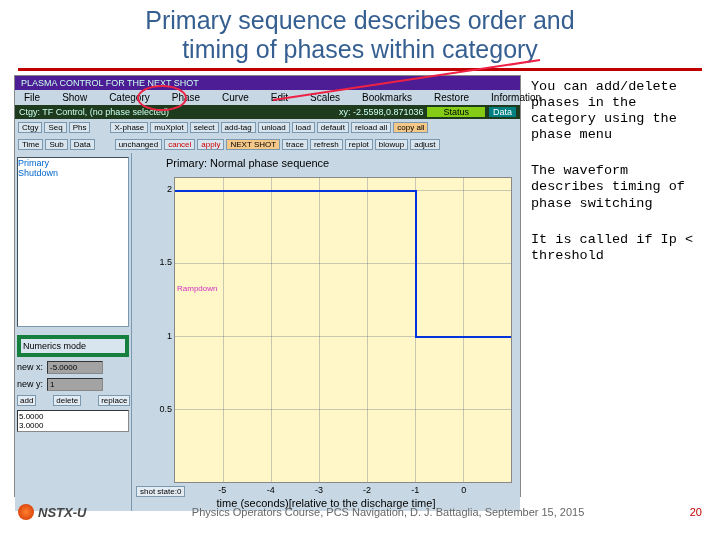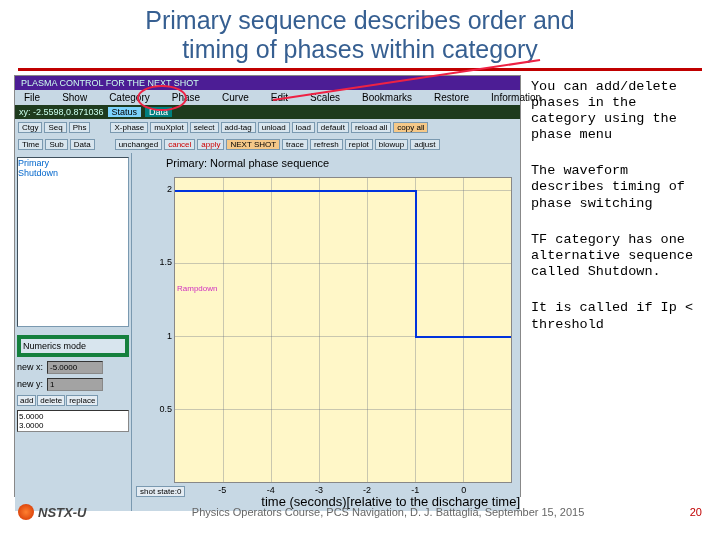--- a/index.html
+++ b/index.html
@@ -74,23 +74,23 @@
   transform: rotate(-8.5deg);
 }
 .infobar {
   background: #1e3b1e;
   display: flex;
   padding: 2px 4px;
   font-size: 9px;
   color: #cfe;
 }
 .status-chip {
-  background: #7dd3fc;
+  background: #84cc16;
   color: #000;
-  padding: 0 4px;
+  padding: 0 16px;
   margin-left: 4px;
 }
 .data-chip {
   background: teal;
   color: #fff;
   padding: 0 4px;
   margin-left: 4px;
 }
 .toolbar {
   background: #c7d8e4;
@@ -138,21 +138,21 @@
 }
 .left .inp input {
   width: 50px;
   font-size: 8px;
   margin-left: 4px;
   border: 1px inset #888;
   background: #a3a3a3;
 }
 .left .btnrow {
   display: flex;
-  gap: 1px;
+  gap: 17px;
   margin-top: 4px;
 }
 .left .btnrow span {
   border: 1px solid #7a99b0;
   padding: 0 2px;
   font-size: 8px;
   background: #e4ecf3;
 }
 .plot {
   flex: 1;
@@ -213,22 +213,22 @@
   bottom: 14px;
   font-size: 9px;
   height: 12px;
 }
 .xlabels div { position: absolute; transform: translateX(-50%); }
 .plot-xlabel {
   position: absolute;
   bottom: 2px;
   left: 0;
   right: 0;
-  text-align: right;
-  font-size: 13px;
+  text-align: center;
+  font-size: 11px;
 }
 .plot-title {
   font-size: 11px;
   text-align: left;
   margin-left: 30px;
 }
 .shot {
   position: absolute;
   left: 4px;
   bottom: 14px;
@@ -297,20 +297,21 @@
       <span>Phase</span>
       <span>Curve</span>
       <span>Edit</span>
       <span>Scales</span>
       <span>Bookmarks</span>
       <span>Restore</span>
       <span>Information</span>
       <div class="circle"></div>
     </div>
     <div class="infobar">
+      <span style="flex:1">Ctgy: TF Control, (no phase selected)</span>
       <span>xy: -2.5598,0.871036</span>
       <span class="status-chip">Status</span>
       <span class="data-chip">Data</span>
     </div>
     <div class="toolbar">
       <span>Ctgy</span>
       <span>Seq</span>
       <span>Phs</span>
       <span style="flex-basis:10px;border:0;background:none"></span>
       <span>X-phase</span>
@@ -398,21 +399,20 @@
         </div>
         <div class="shot">shot state:0</div>
         <div class="plot-xlabel">time (seconds)[relative to the discharge time]</div>
       </div>
     </div>
   </div>
 
   <div class="notes">
     <p>You can add/delete phases in the category using the phase menu</p>
     <p>The waveform describes timing of phase switching</p>
-    <p>TF category has one alternative sequence called Shutdown.</p>
     <p>It is called if Ip &lt; threshold</p>
   </div>
 </div>
 
 <div class="pointer-line"></div>
 
 <div class="footer">
   <div class="logo"></div>
   <span class="logo-text">NSTX-U</span>
   <span class="footer-center">Physics Operators Course, PCS Navigation, D. J. Battaglia, September 15, 2015</span>

